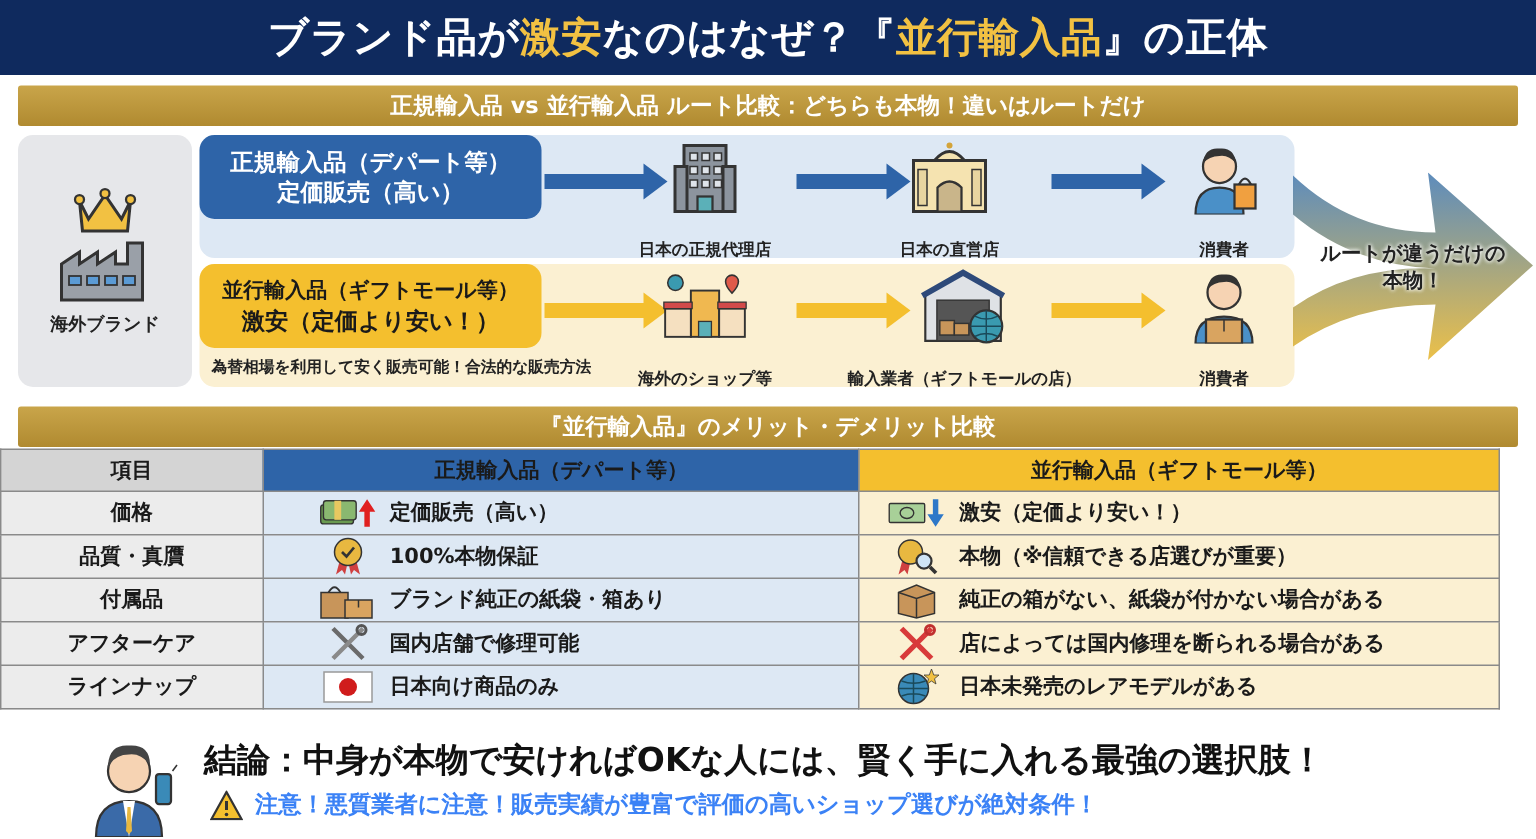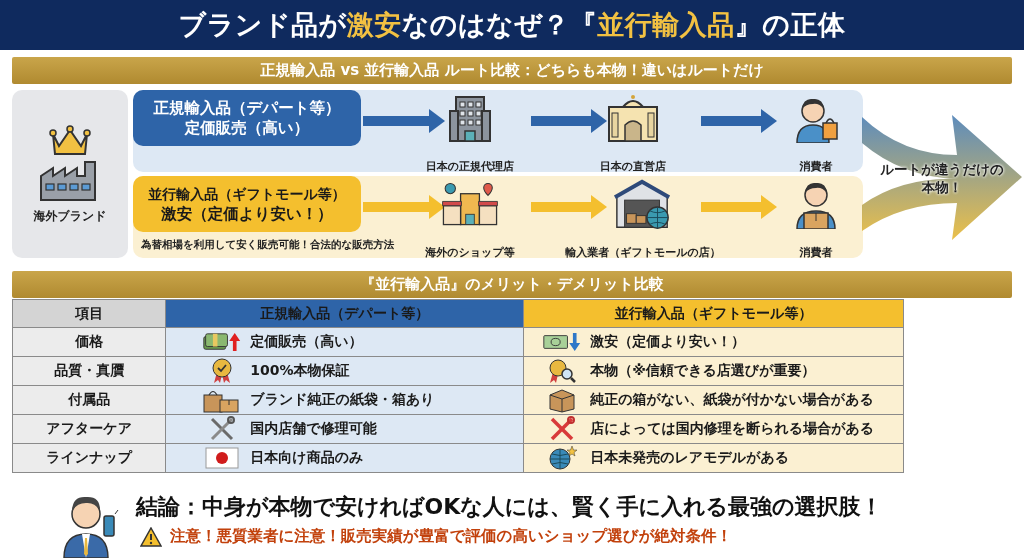--- a/index.html
+++ b/index.html
@@ -24,35 +24,35 @@
   .arrow::after { content: ""; position: absolute; right: -14px; top: -7px; border-left: 16px solid; border-top: 12px solid transparent; border-bottom: 12px solid transparent; }
   .blue .arrow { background: #2e64a8; }
   .blue .arrow::after { border-left-color: #2e64a8; }
   .yellow .arrow { background: #f4bf2e; }
   .yellow .arrow::after { border-left-color: #f4bf2e; }
   .node { position: absolute; display: flex; flex-direction: column; align-items: center; }
   .node .ico { width: 60px; height: 52px; display: flex; align-items: center; justify-content: center; }
   .node .nlbl { font-size: 11px; font-weight: bold; color: #222; white-space: nowrap; margin-top: 15px; }
   .big-arrow { position: absolute; left: 862px; top: 115px; width: 160px; height: 130px; }
   .big-arrow .txt { position: absolute; left: 0; top: 45px; width: 160px; text-align: center; font-size: 13.5px; font-weight: bold; color: #222; line-height: 18px; text-shadow: 0 0 3px #fff, 0 0 3px #fff; }
-  table.cmp { position: absolute; left: 12px; top: 299px; width: 892px; border-collapse: collapse; }
+  table.cmp { position: absolute; left: 0; top: 299px; width: 1000px; border-collapse: collapse; }
   table.cmp th, table.cmp td { border: 1px solid #8a8a8a; height: 29px; font-size: 14px; font-weight: bold; color: #1a1a1a; }
   table.cmp th { height: 28px; }
   th.h-item { background: #d4d4d4; width: 175px; }
   th.h-reg { background: #2e64a8; color: #fff; width: 398px; }
   th.h-par { background: #f4bf2e; width: 427px; }
   td.item { background: #ececec; text-align: center; }
   td.reg { background: #dde8f4; padding-left: 36px; }
   td.par { background: #fbf0d2; padding-left: 18px; }
   .cell { display: flex; align-items: center; gap: 8px; }
   .cell .cico { width: 40px; height: 24px; display: flex; align-items: center; justify-content: center; }
   .concl { position: absolute; left: 60px; top: 488px; width: 960px; height: 70px; }
   .concl .avatar { position: absolute; left: 0; top: 0; width: 60px; height: 70px; }
   .concl .main { position: absolute; left: 76px; top: 4px; font-size: 22px; font-weight: bold; color: #111; white-space: nowrap; }
-  .concl .warn { position: absolute; left: 80px; top: 38px; font-size: 15.5px; font-weight: bold; color: #c2410c; display: flex; align-items: center; gap: 8px; white-space: nowrap; }
+  .concl .warn { position: absolute; left: 80px; top: 38px; font-size: 15.5px; font-weight: bold; color: #3b82f6; display: flex; align-items: center; gap: 8px; white-space: nowrap; }
 </style>
 </head>
 <body>
 
 <div class="title-bar">
   <h1><span>ブランド品が</span><span class="hl">激安</span><span>なのはなぜ？『</span><span class="hl">並行輸入品</span><span>』の正体</span></h1>
 </div>
 
 <div class="section-bar s1">正規輸入品 vs 並行輸入品 ルート比較：どちらも本物！違いはルートだけ</div>
 

